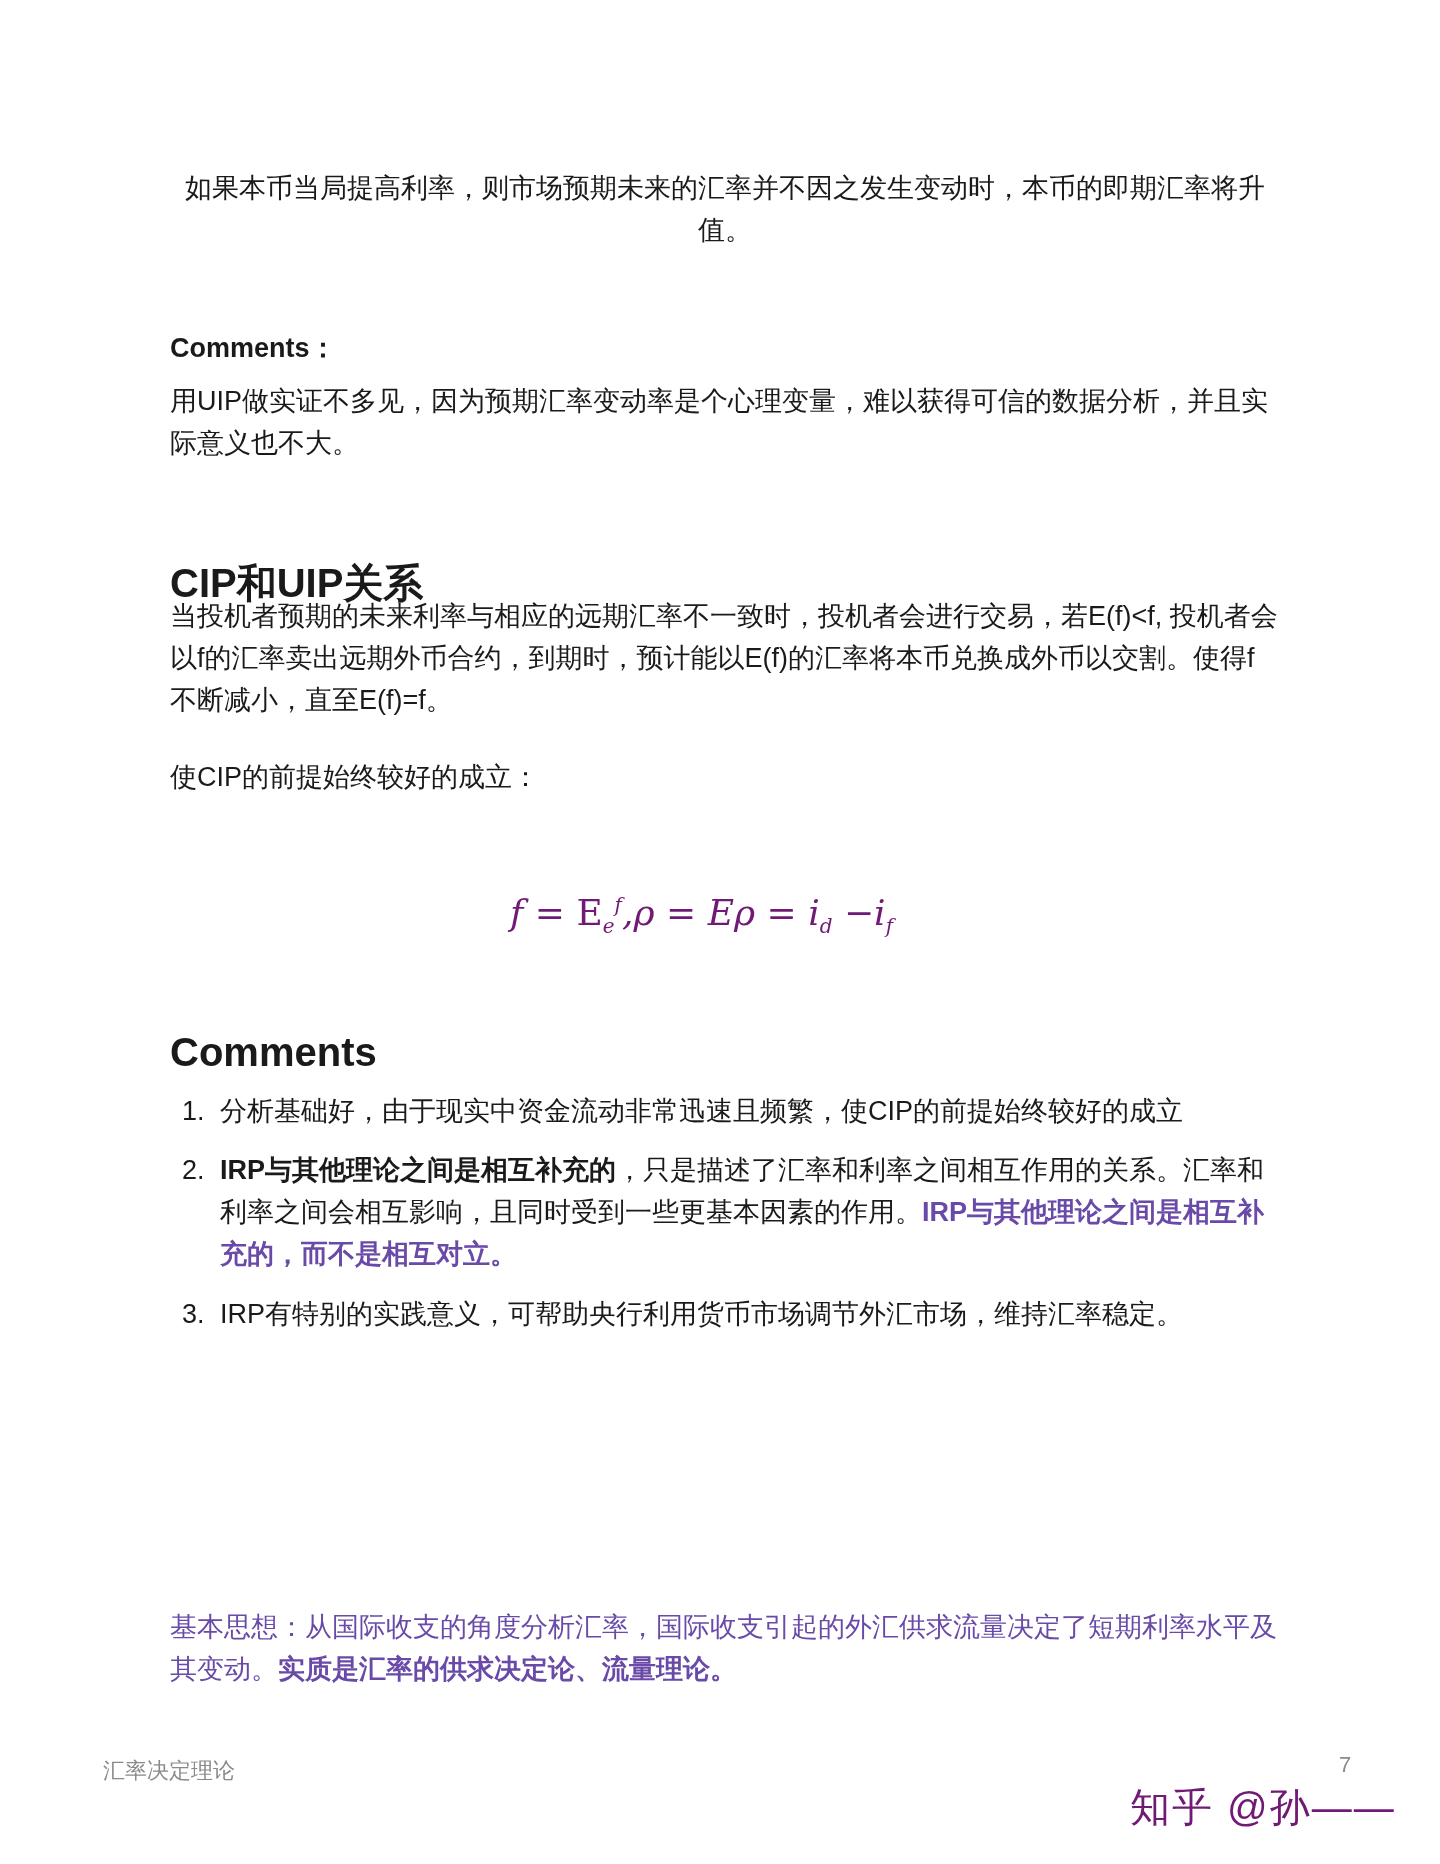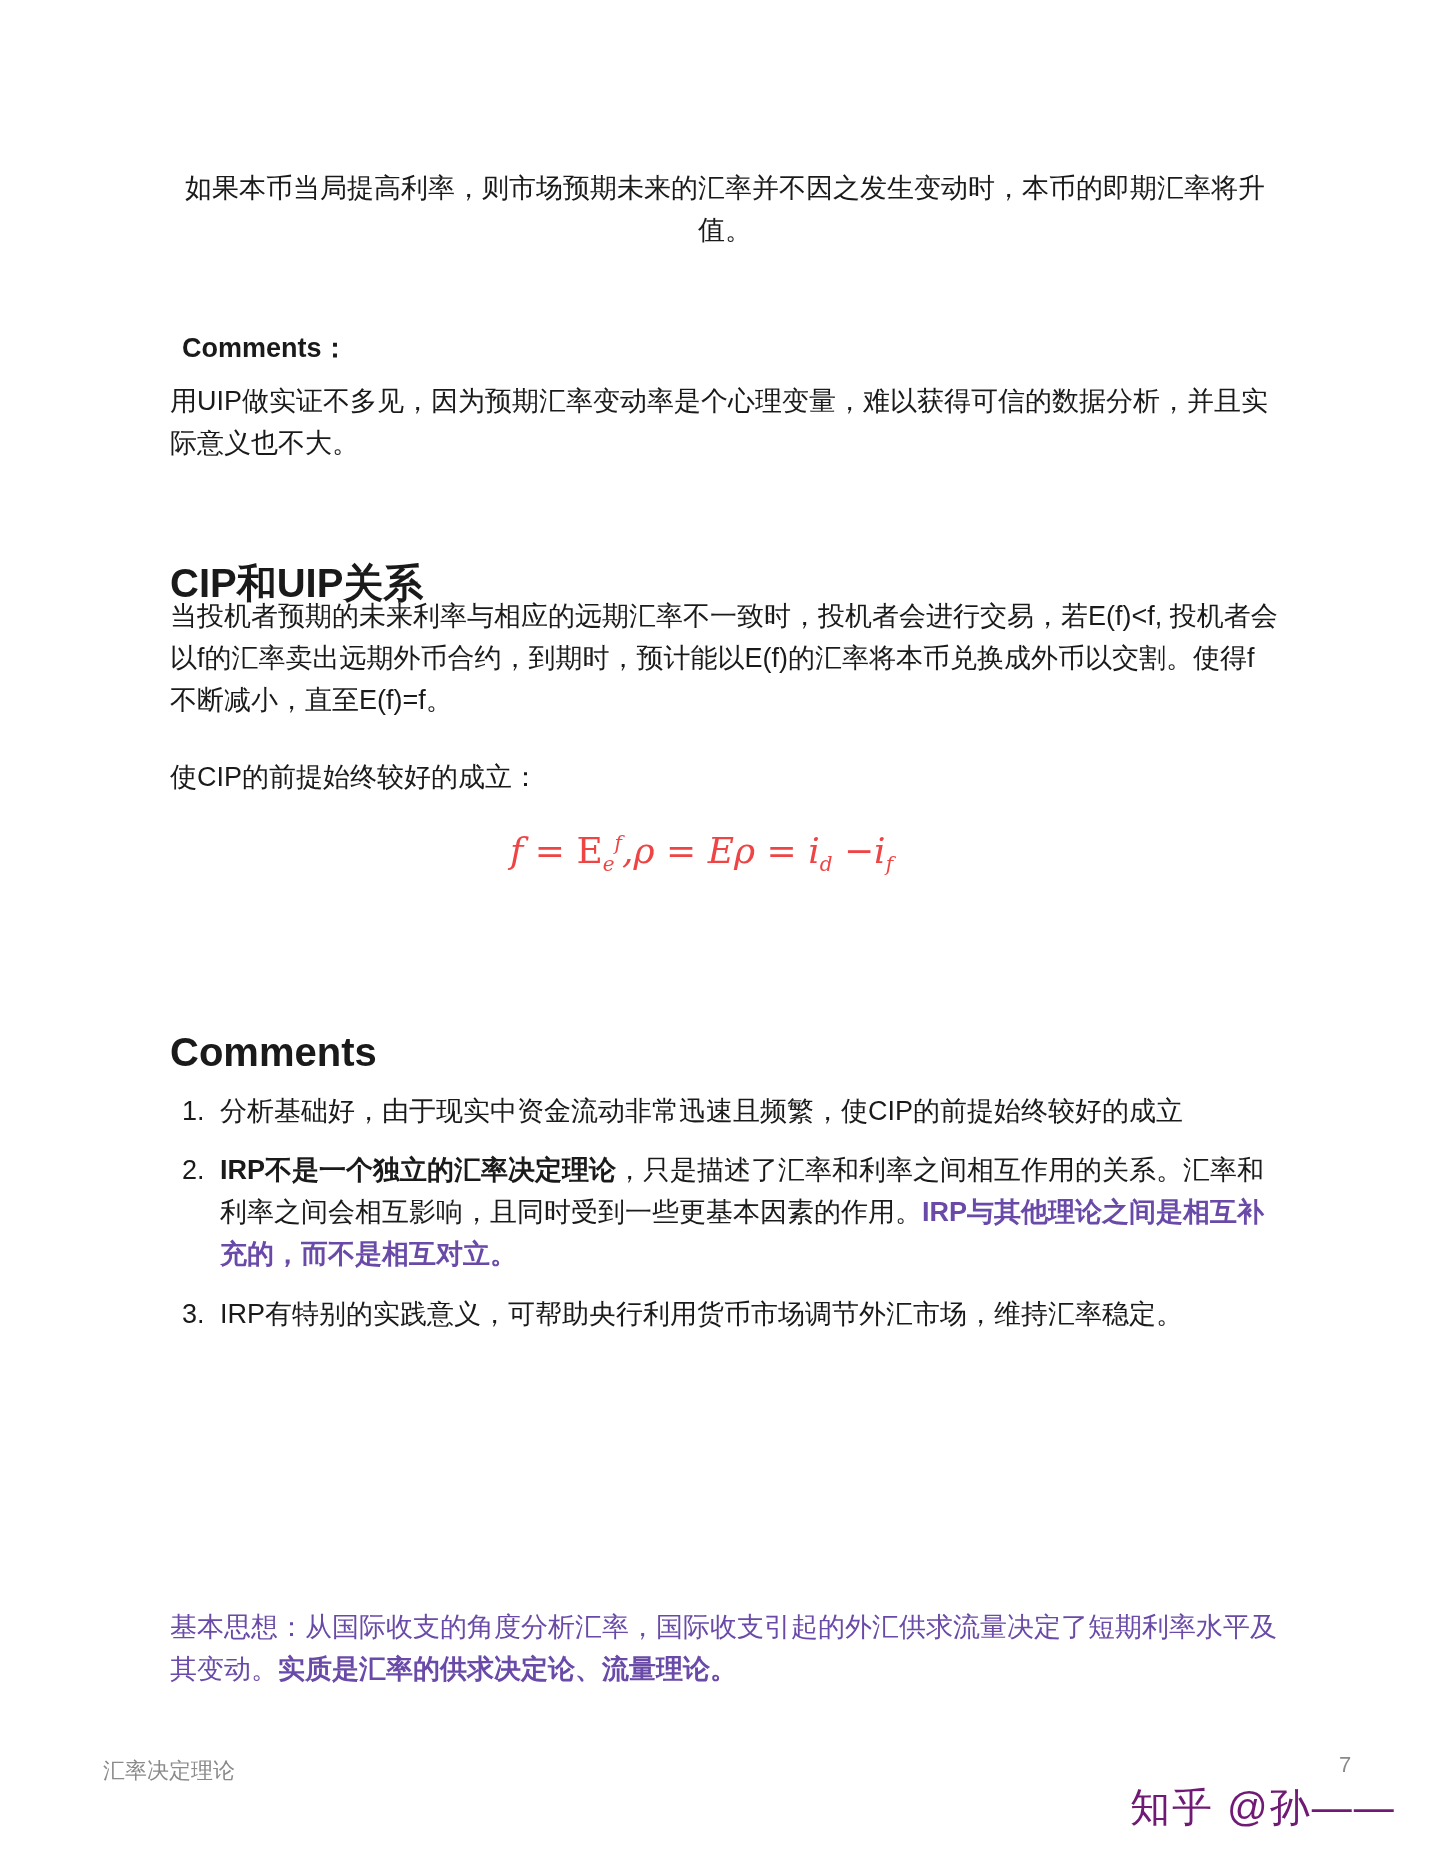--- a/index.html
+++ b/index.html
@@ -1,29 +1,29 @@
 <!DOCTYPE html>
 <html><head>
 <meta charset="utf-8">
 <style>
   html, body { margin: 0; padding: 0; background: #ffffff; }
   body { width: 1440px; height: 1864px; position: relative; overflow: hidden;
          font-family: "Liberation Sans", "DejaVu Sans", sans-serif; color: #1a1a1a; }
   .abs { position: absolute; }
   .p { font-size: 27px; line-height: 42px; width: 1110px; left: 170px; }
-  .h-small { font-size: 27px; font-weight: bold; left: 170px; margin-left: 12px; }
+  .h-small { font-size: 27px; font-weight: bold; left: 170px; }
   .h-mid { font-size: 40px; font-weight: bold; left: 170px; }
   .h-big { font-size: 42px; font-weight: bold; left: 170px; line-height: 50px; width: 1110px; }
   .purple { color: #6a4aa8; }
   .bold { font-weight: bold; }
   .li { font-size: 27px; line-height: 42px; left: 182px; width: 1100px; display: flex; }
   .li .num { width: 38px; flex: 0 0 38px; }
   .li .txt { flex: 1; }
-  .formula { left: 510px; top: 830px; font-family: "DejaVu Serif", "Liberation Serif", serif;
-             font-size: 36px; font-style: italic; color: #ef4444; white-space: nowrap; }
+  .formula { left: 510px; top: 892px; font-family: "DejaVu Serif", "Liberation Serif", serif;
+             font-size: 36px; font-style: italic; color: #701a75; white-space: nowrap; }
   .formula sub, .formula sup { font-size: 20px; }
   .footer { left: 103px; top: 1756px; font-size: 22px; color: #8a8a8a; }
   .pagenum { left: 1339px; top: 1752px; font-size: 22px; color: #8a8a8a; }
   .watermark { left: 1130px; top: 1780px; font-size: 40px; color: #701a75; letter-spacing: 2px; }
 </style>
 </head>
 <body>
 
 <div class="abs p" style="top:167px;text-align:center;">如果本币当局提高利率，则市场预期未来的汇率并不因之发生变动时，本币的即期汇率将升值。</div>
 
@@ -47,21 +47,21 @@
 
 <div class="abs h-mid" style="top:1030px;">Comments</div>
 
 <div class="abs li" style="top:1090px;">
   <span class="num">1.</span>
   <span class="txt">分析基础好，由于现实中资金流动非常迅速且频繁，使CIP的前提始终较好的成立</span>
 </div>
 
 <div class="abs li" style="top:1149px;">
   <span class="num">2.</span>
-  <span class="txt"><span class="bold">IRP不是一个独立的汇率决定理论</span><span>，只是描述了汇率和利率之间相互作用的关系。汇率和利率之间会相互影响，且同时受到一些更基本因素的作用。</span><span class="bold purple">IRP与其他理论之间是相互补充的，而不是相互对立。</span></span>
+  <span class="txt"><span class="bold">IRP与其他理论之间是相互补充的</span><span>，只是描述了汇率和利率之间相互作用的关系。汇率和利率之间会相互影响，且同时受到一些更基本因素的作用。</span><span class="bold purple">IRP与其他理论之间是相互补充的，而不是相互对立。</span></span>
 </div>
 
 <div class="abs li" style="top:1293px;">
   <span class="num">3.</span>
   <span class="txt">IRP有特别的实践意义，可帮助央行利用货币市场调节外汇市场，维持汇率稳定。</span>
 </div>
 
 <div class="abs h-big" style="top:1488px;">
 </div>
 

